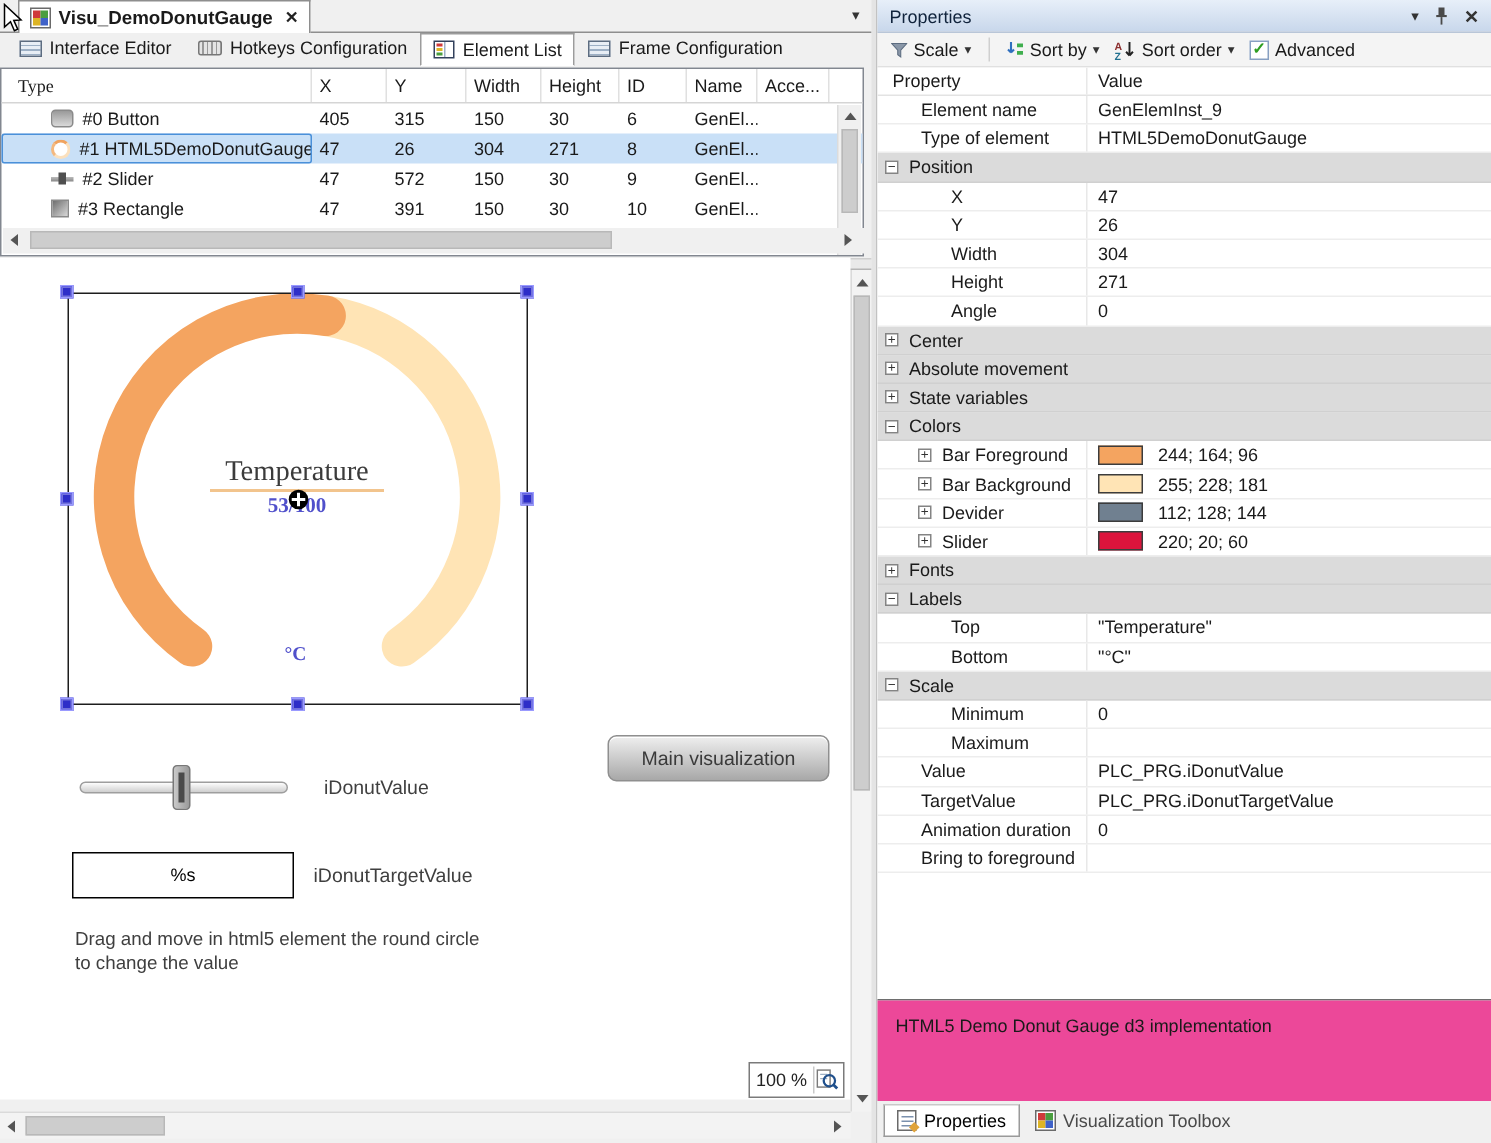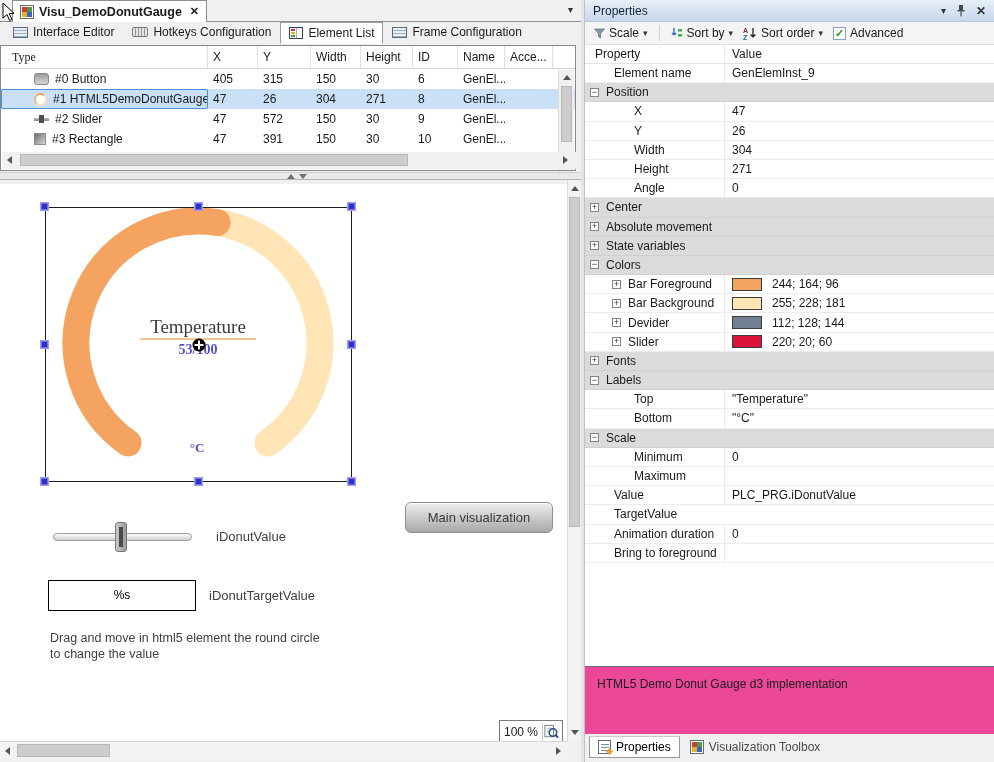--- a/index.html
+++ b/index.html
@@ -41,21 +41,21 @@
   .scroll-thumb { position:absolute; background:#cdcdcd; border:1px solid #b8b8b8; }
   .arr { position:absolute; width:0; height:0; }
   .arr-up { border-left:4px solid transparent; border-right:4px solid transparent; border-bottom:5px solid #555; }
   .arr-down { border-left:4px solid transparent; border-right:4px solid transparent; border-top:5px solid #555; }
   .arr-left { border-top:4px solid transparent; border-bottom:4px solid transparent; border-right:5px solid #555; }
   .arr-right { border-top:4px solid transparent; border-bottom:4px solid transparent; border-left:5px solid #555; }
 
   .splitter { position:absolute; left:0; top:172px; width:581px; height:8px; background:#e9e9e9; border-top:1px solid #cfcfcf; border-bottom:1px solid #b5b5b5; }
 
   
-  .canvas { position:absolute; left:0; top:184px; width:567px; height:561px; background:#fff; overflow:hidden;padding-left:29px; }
+  .canvas { position:absolute; left:0; top:172px; width:567px; height:561px; background:#fff; overflow:hidden;padding-left:29px; }
   .selection-box { position:absolute; left:45px; top:23px; width:307px; height:275px; border:1px solid #1d1d1d; }
   .handle { position:absolute; width:9px; height:9px; background:#2e2ec8; border:1px solid #9a9aff; box-shadow:inset 0 0 0 1px #ffffff55; z-index:5; }
   .gauge-svg { position:absolute; left:0; top:0; pointer-events:none; }
   .gauge-title { position:absolute; left:98px; top:132px; width:200px; text-align:center; font-family:"Liberation Serif", serif; font-size:19px; color:#3b3b3b; }
   .gauge-underline { position:absolute; left:140px; top:154px; width:116px; height:2px; background:#f2c48d; }
   .gauge-value { position:absolute; left:98px; top:158px; width:200px; text-align:center; font-family:"Liberation Serif", serif; font-size:14px; font-weight:bold; color:#5050cb; }
   .gauge-unit { position:absolute; left:97px; top:256px; width:200px; text-align:center; font-family:"Liberation Serif", serif; font-size:13px; font-weight:bold; color:#5050cb; }
   .move-cursor { position:absolute; left:192px; top:154px; z-index:6; }
 
   .slider-track { position:absolute; left:53px; top:349px; width:139px; height:8px; border:1px solid #9e9e9e; border-radius:4px; background:linear-gradient(#fdfdfd,#cfcfcf); }
@@ -371,20 +371,28 @@
       </div>
       <div>
           <div class="prow">
             <div class="pcell plabel" style="padding-left: 29px;">
               <span>Element name</span>
             </div>
             <div class="pcell pvalue">
               <span>GenElemInst_9</span>
             </div>
           </div>
+          <div class="prow">
+            <div class="pcell plabel" style="padding-left: 29px;">
+              <span>Type of element</span>
+            </div>
+            <div class="pcell pvalue">
+              <span>HTML5DemoDonutGauge</span>
+            </div>
+          </div>
           <div class="prow pgroup">
             <div class="pcell plabel" style="padding-left: 0px;">
               <span class="expander" style="margin-left: 5px;">−</span>
               <span>Position</span>
             </div>
           </div>
           <div class="prow">
             <div class="pcell plabel" style="padding-left: 49px;">
               <span>X</span>
             </div>
@@ -542,20 +550,23 @@
             <div class="pcell plabel" style="padding-left: 29px;">
               <span>Value</span>
             </div>
             <div class="pcell pvalue">
               <span>PLC_PRG.iDonutValue</span>
             </div>
           </div>
           <div class="prow">
             <div class="pcell plabel" style="padding-left: 29px;">
               <span>TargetValue</span>
+            </div>
+            <div class="pcell pvalue">
+              <span>PLC_PRG.iDonutTargetValue</span>
             </div>
           </div>
           <div class="prow">
             <div class="pcell plabel" style="padding-left: 29px;">
               <span>Animation duration</span>
             </div>
             <div class="pcell pvalue">
               <span>0</span>
             </div>
           </div>

